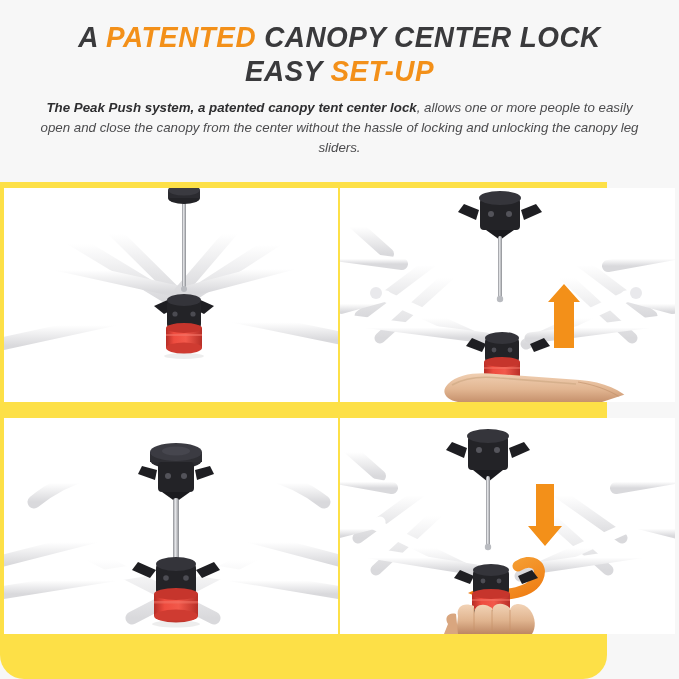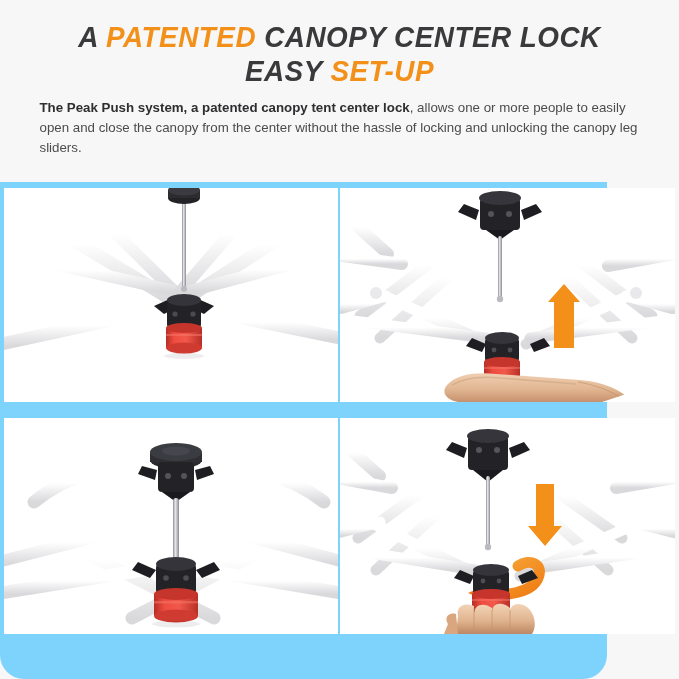--- a/index.html
+++ b/index.html
@@ -10,21 +10,21 @@
     width: 679px;
     height: 679px;
     background: #f7f7f7;
     font-family: "Liberation Sans", sans-serif;
     overflow: hidden;
   }
   .page {
     position: relative;
     width: 607px;
     height: 679px;
-    background: #7dd3fc;
+    background: #fde047;
     border-radius: 24px;
   }
 
   
   .header {
     position: absolute;
     left: 0;
     top: 0;
     width: 679px;
     height: 182px;
@@ -44,23 +44,25 @@
   .headline .hl-line {
     display: block;
     white-space: nowrap;
   }
   .hl-orange { color: #f39019; }
   .hl-dark   { color: #3a3a3c; }
 
   .subcopy {
     margin: 11px auto 0 auto;
     width: 600px;
+    text-align: center;
     font-size: 13.3px;
     line-height: 1.48;
     color: #4c4c4e;
+    font-style: italic;
   }
   .subcopy b { font-weight: bold; color: #2e2e30; }
 
   
   .panels {
     position: absolute;
     left: 0;
     top: 182px;
     width: 679px;
     height: 497px;

